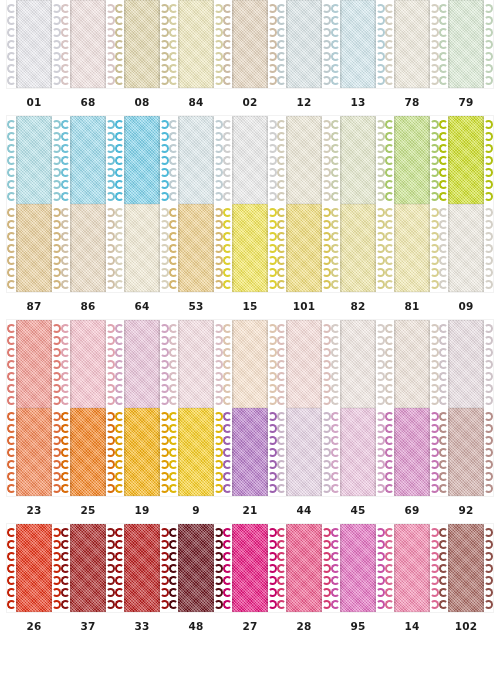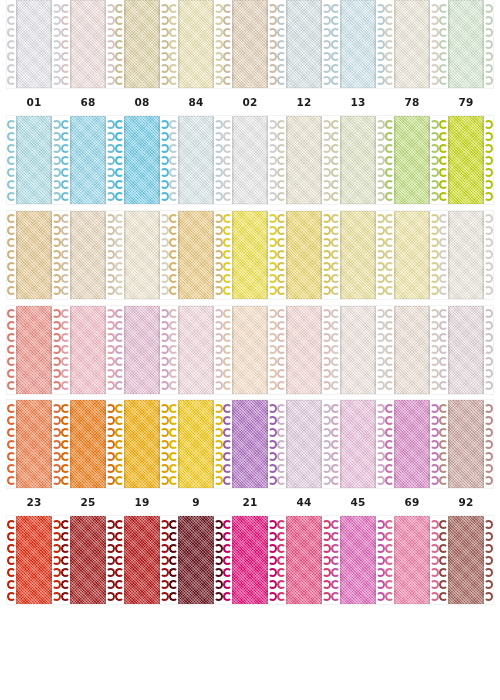--- a/index.html
+++ b/index.html
@@ -702,20 +702,31 @@
               <div class="loop"></div>
               <div class="loop"></div>
               <div class="loop"></div>
               <div class="loop"></div>
               <div class="loop"></div>
               <div class="loop"></div>
             </div>
           </div>
         </div>
       </div>
+      <div class="labels">
+        <div class="label" style="color: rgb(28, 28, 28);">87</div>
+        <div class="label" style="color: rgb(28, 28, 28);">86</div>
+        <div class="label" style="color: rgb(28, 28, 28);">64</div>
+        <div class="label" style="color: rgb(28, 28, 28);">53</div>
+        <div class="label" style="color: rgb(28, 28, 28);">15</div>
+        <div class="label" style="color: rgb(28, 28, 28);">101</div>
+        <div class="label" style="color: rgb(28, 28, 28);">82</div>
+        <div class="label" style="color: rgb(28, 28, 28);">81</div>
+        <div class="label" style="color: rgb(28, 28, 28);">09</div>
+      </div>
     </div>
     <div class="row">
       <div class="strip">
         <div class="cell">
           <div class="ribbon" style="background-color: rgb(244, 155, 147);">
             <div class="picot left" style="color: rgb(221, 125, 116);">
               <div class="loop"></div>
               <div class="loop"></div>
               <div class="loop"></div>
               <div class="loop"></div>
@@ -1319,14 +1330,25 @@
               <div class="loop"></div>
               <div class="loop"></div>
               <div class="loop"></div>
               <div class="loop"></div>
               <div class="loop"></div>
               <div class="loop"></div>
             </div>
           </div>
         </div>
       </div>
+      <div class="labels">
+        <div class="label" style="color: rgb(28, 28, 28);">26</div>
+        <div class="label" style="color: rgb(28, 28, 28);">37</div>
+        <div class="label" style="color: rgb(28, 28, 28);">33</div>
+        <div class="label" style="color: rgb(28, 28, 28);">48</div>
+        <div class="label" style="color: rgb(28, 28, 28);">27</div>
+        <div class="label" style="color: rgb(28, 28, 28);">28</div>
+        <div class="label" style="color: rgb(28, 28, 28);">95</div>
+        <div class="label" style="color: rgb(28, 28, 28);">14</div>
+        <div class="label" style="color: rgb(28, 28, 28);">102</div>
+      </div>
     </div>
   </div>
 
 </body></html>

